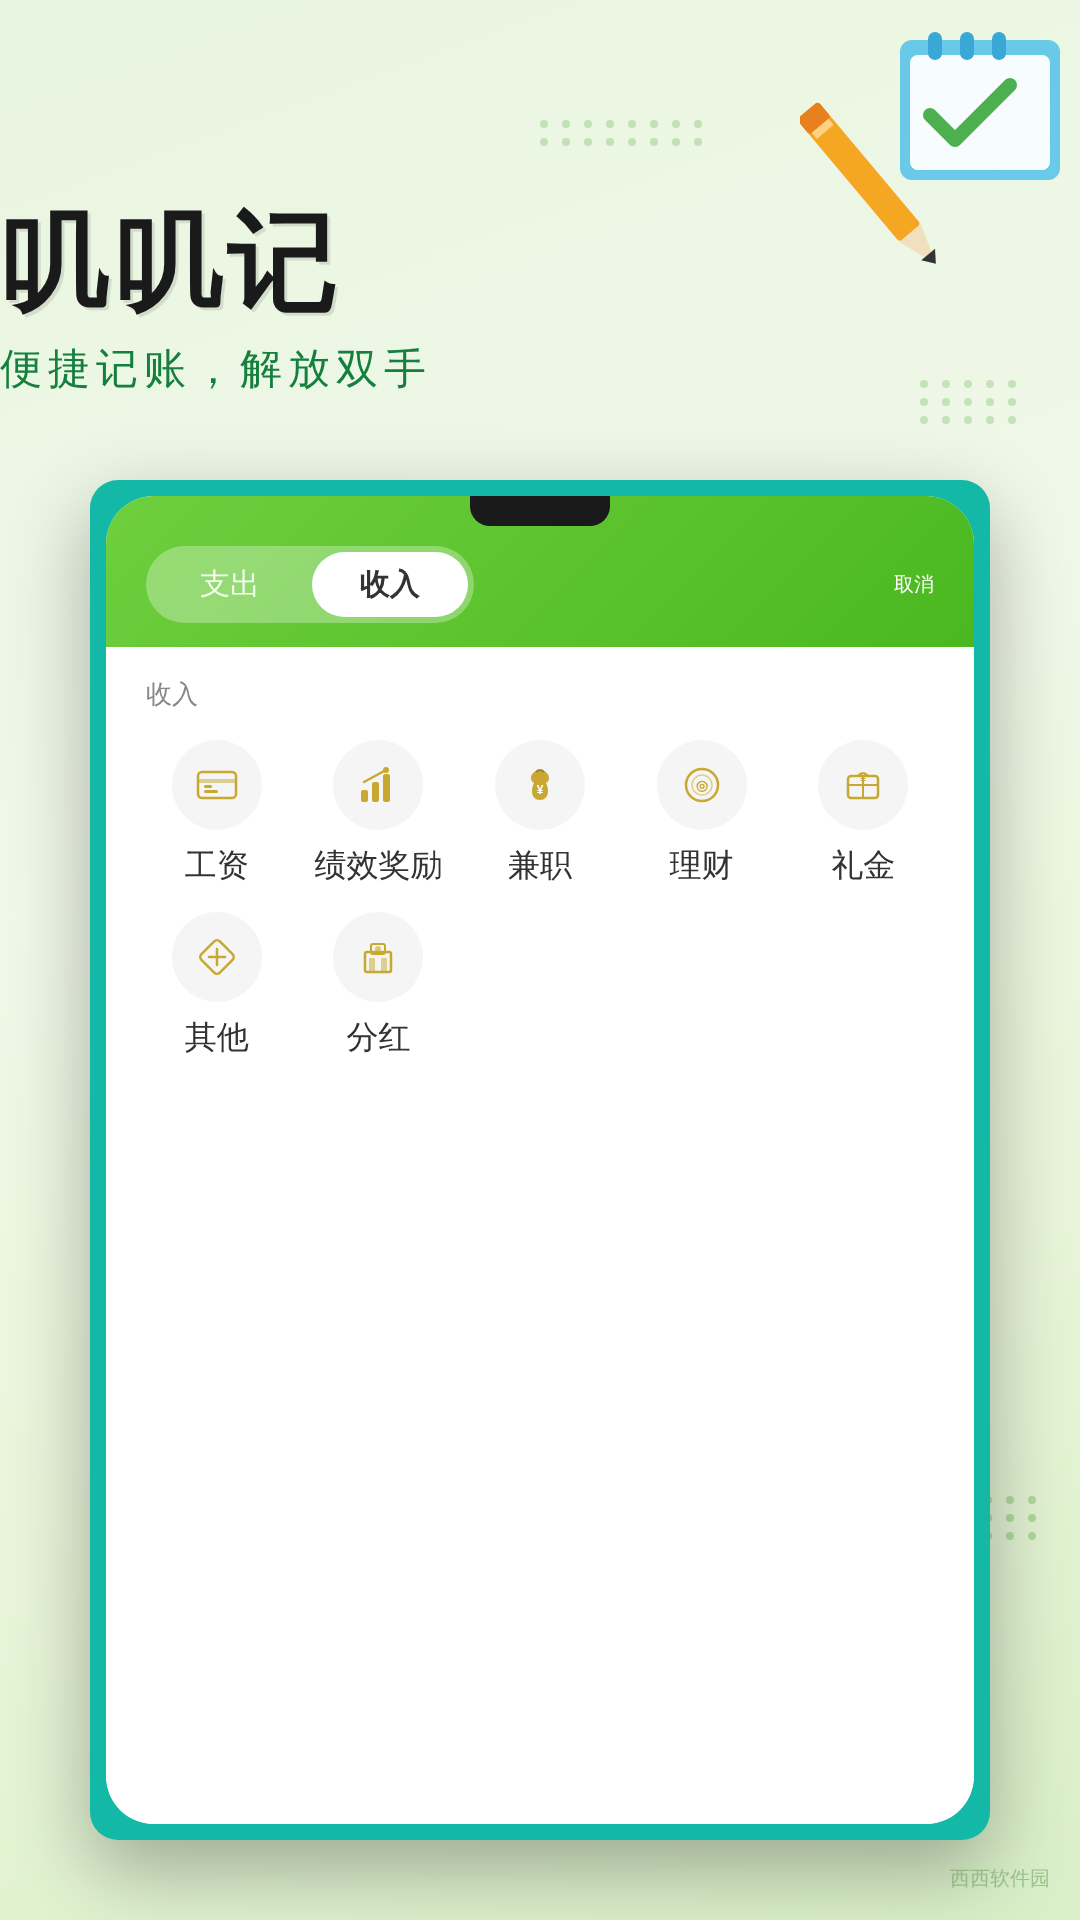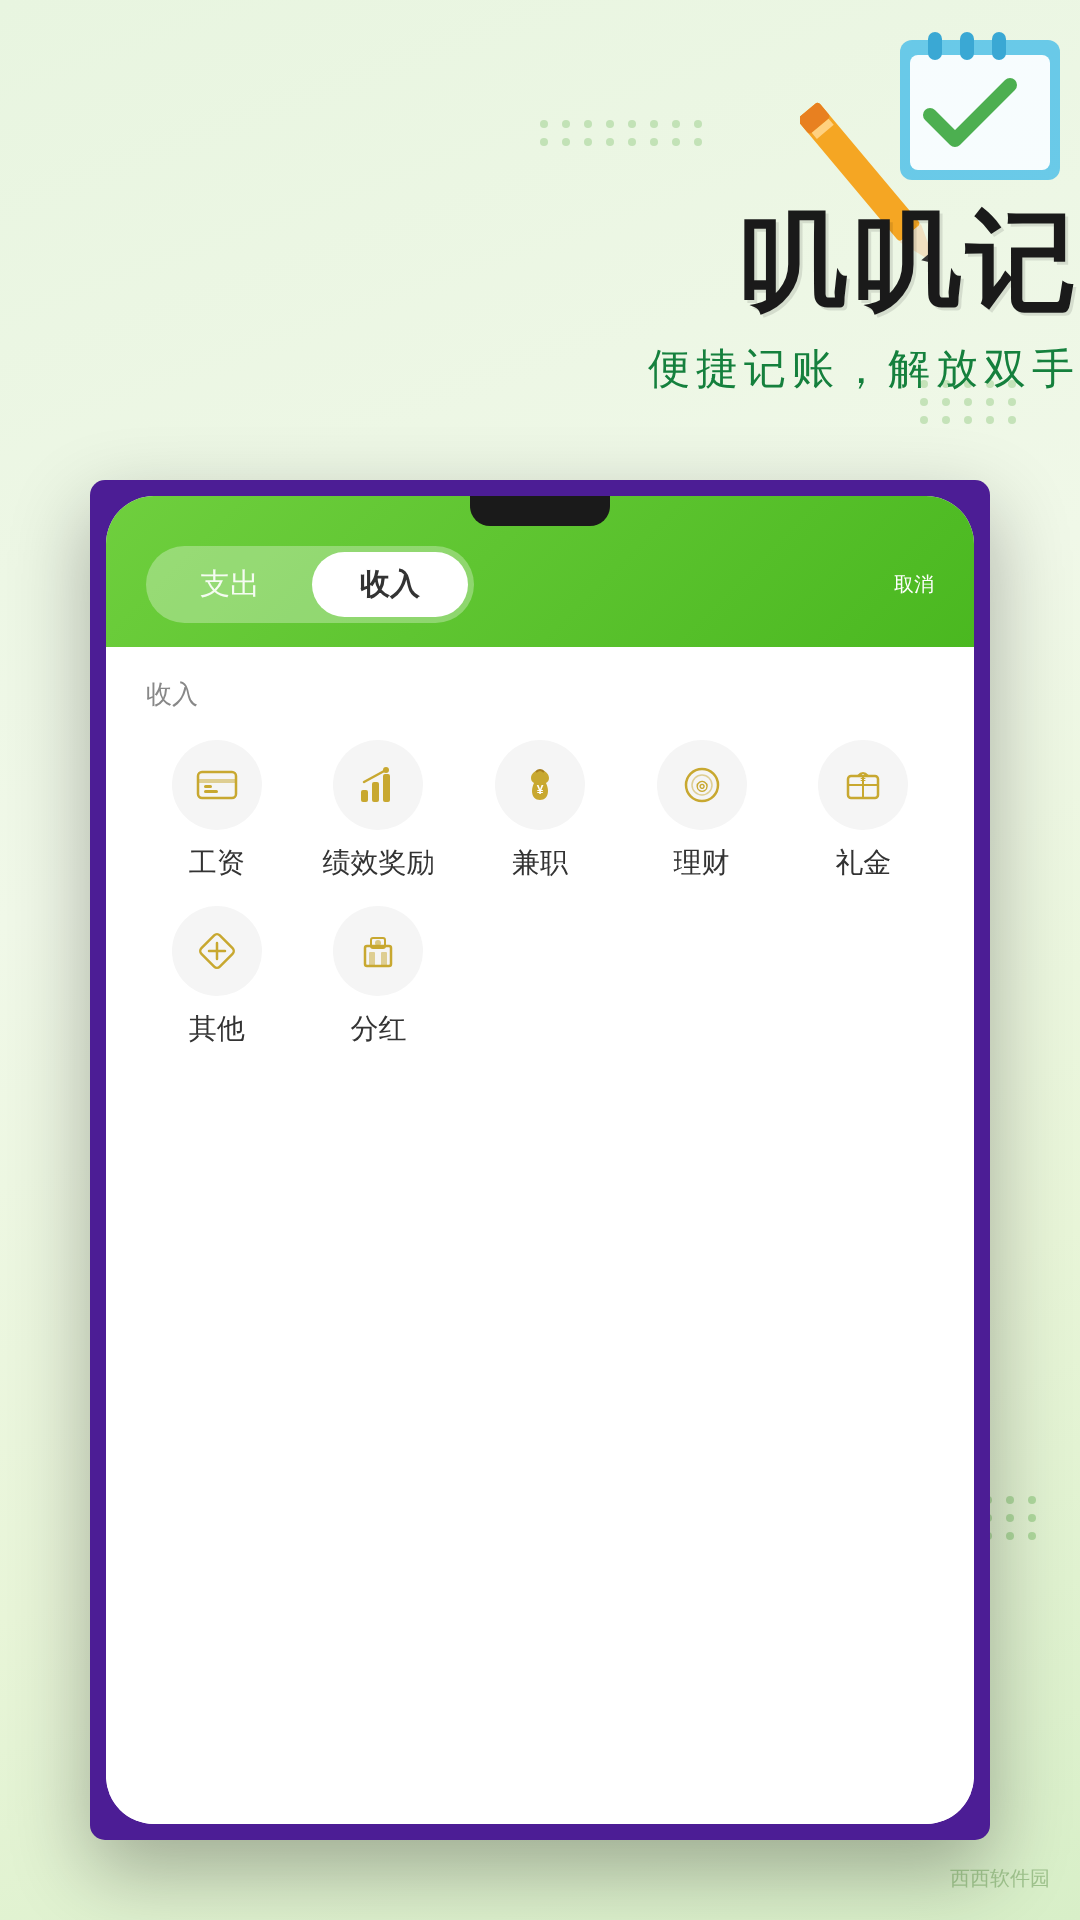--- a/index.html
+++ b/index.html
@@ -70,22 +70,21 @@
       width: 280px;
       height: 280px;
     }
 
     
     .app-title-area {
       position: absolute;
       top: 200px;
       left: 0;
       right: 0;
-      text-align: right;
-      margin-left: 28px;
+      text-align: left;
     }
 
     .app-title {
       font-size: 110px;
       font-weight: 900;
       color: #1a1a1a;
       letter-spacing: 4px;
       line-height: 1.1;
       text-shadow: 3px 3px 0px rgba(0,0,0,0.1);
     }
@@ -98,22 +97,22 @@
       font-weight: 400;
     }
 
     
     .phone-mockup {
       position: absolute;
       top: 480px;
       left: 90px;
       right: 90px;
       bottom: 80px;
-      background: #4c1d95;
-      border-radius: 15px;
+      background: #14b8a6;
+      border-radius: 28px;
       padding: 16px;
       box-shadow: 0 30px 80px rgba(0,0,0,0.3);
     }
 
     .phone-screen {
       width: 100%;
       height: 100%;
       background: #f8f8f8;
       border-radius: 48px;
       overflow: hidden;
@@ -209,21 +208,21 @@
       height: 90px;
       border-radius: 50%;
       background: #f5f5f5;
       display: flex;
       align-items: center;
       justify-content: center;
       font-size: 38px;
     }
 
     .category-name {
-      font-size: 28px;
+      font-size: 32px;
       color: #333;
     }
 
     
     .icon-svg {
       width: 46px;
       height: 46px;
     }
 
     

